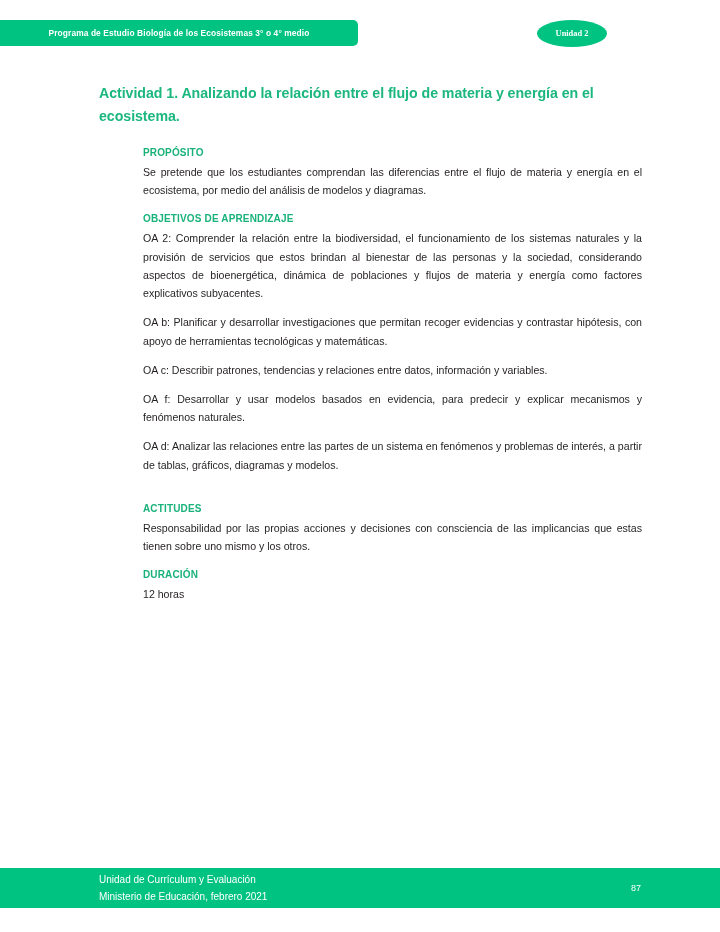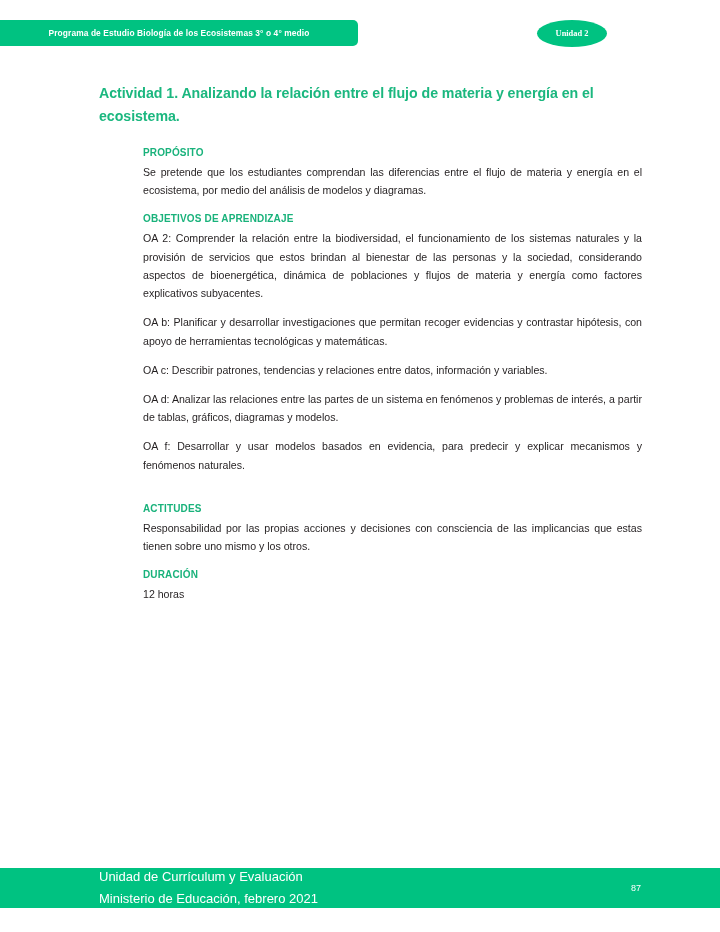--- a/index.html
+++ b/index.html
@@ -132,21 +132,21 @@
     left: 99px;
     right: 79px;
     top: 0;
     bottom: 0;
     display: flex;
     align-items: center;
     justify-content: space-between;
   }
   .footer-left {
     color: #ffffff;
-    font-size: 13px;
+    font-size: 10px;
     line-height: 1.72;
   }
   .footer-left div {
     white-space: nowrap;
   }
   .footer-page {
     color: #ffffff;
     font-size: 9px;
     font-weight: normal;
   }
@@ -172,22 +172,22 @@
     <div class="block">
       <div class="section-heading">PROPÓSITO</div>
       <p class="body-text">Se pretende que los estudiantes comprendan las diferencias entre el flujo de materia y energía en el ecosistema, por medio del análisis de modelos y diagramas.</p>
     </div>
 
     <div class="block">
       <div class="section-heading">OBJETIVOS DE APRENDIZAJE</div>
       <p class="body-text block-oa">OA 2: Comprender la relación entre la biodiversidad, el funcionamiento de los sistemas naturales y la provisión de servicios que estos brindan al bienestar de las personas y la sociedad, considerando aspectos de bioenergética, dinámica de poblaciones y flujos de materia y energía como factores explicativos subyacentes.</p>
       <p class="body-text block-oa">OA b: Planificar y desarrollar investigaciones que permitan recoger evidencias y contrastar hipótesis, con apoyo de herramientas tecnológicas y matemáticas.</p>
       <p class="body-text block-oa">OA c: Describir patrones, tendencias y relaciones entre datos, información y variables.</p>
+      <p class="body-text block-oa">OA f: Desarrollar y usar modelos basados en evidencia, para predecir y explicar mecanismos y fenómenos naturales.</p>
       <p class="body-text block-oa">OA d: Analizar las relaciones entre las partes de un sistema en fenómenos y problemas de interés, a partir de tablas, gráficos, diagramas y modelos.</p>
-      <p class="body-text block-oa">OA f: Desarrollar y usar modelos basados en evidencia, para predecir y explicar mecanismos y fenómenos naturales.</p>
     </div>
 
     <div class="spacer-attitudes"></div>
 
     <div class="block">
       <div class="section-heading">ACTITUDES</div>
       <p class="body-text">Responsabilidad por las propias acciones y decisiones con consciencia de las implicancias que estas tienen sobre uno mismo y los otros.</p>
     </div>
 
     <div class="block">

